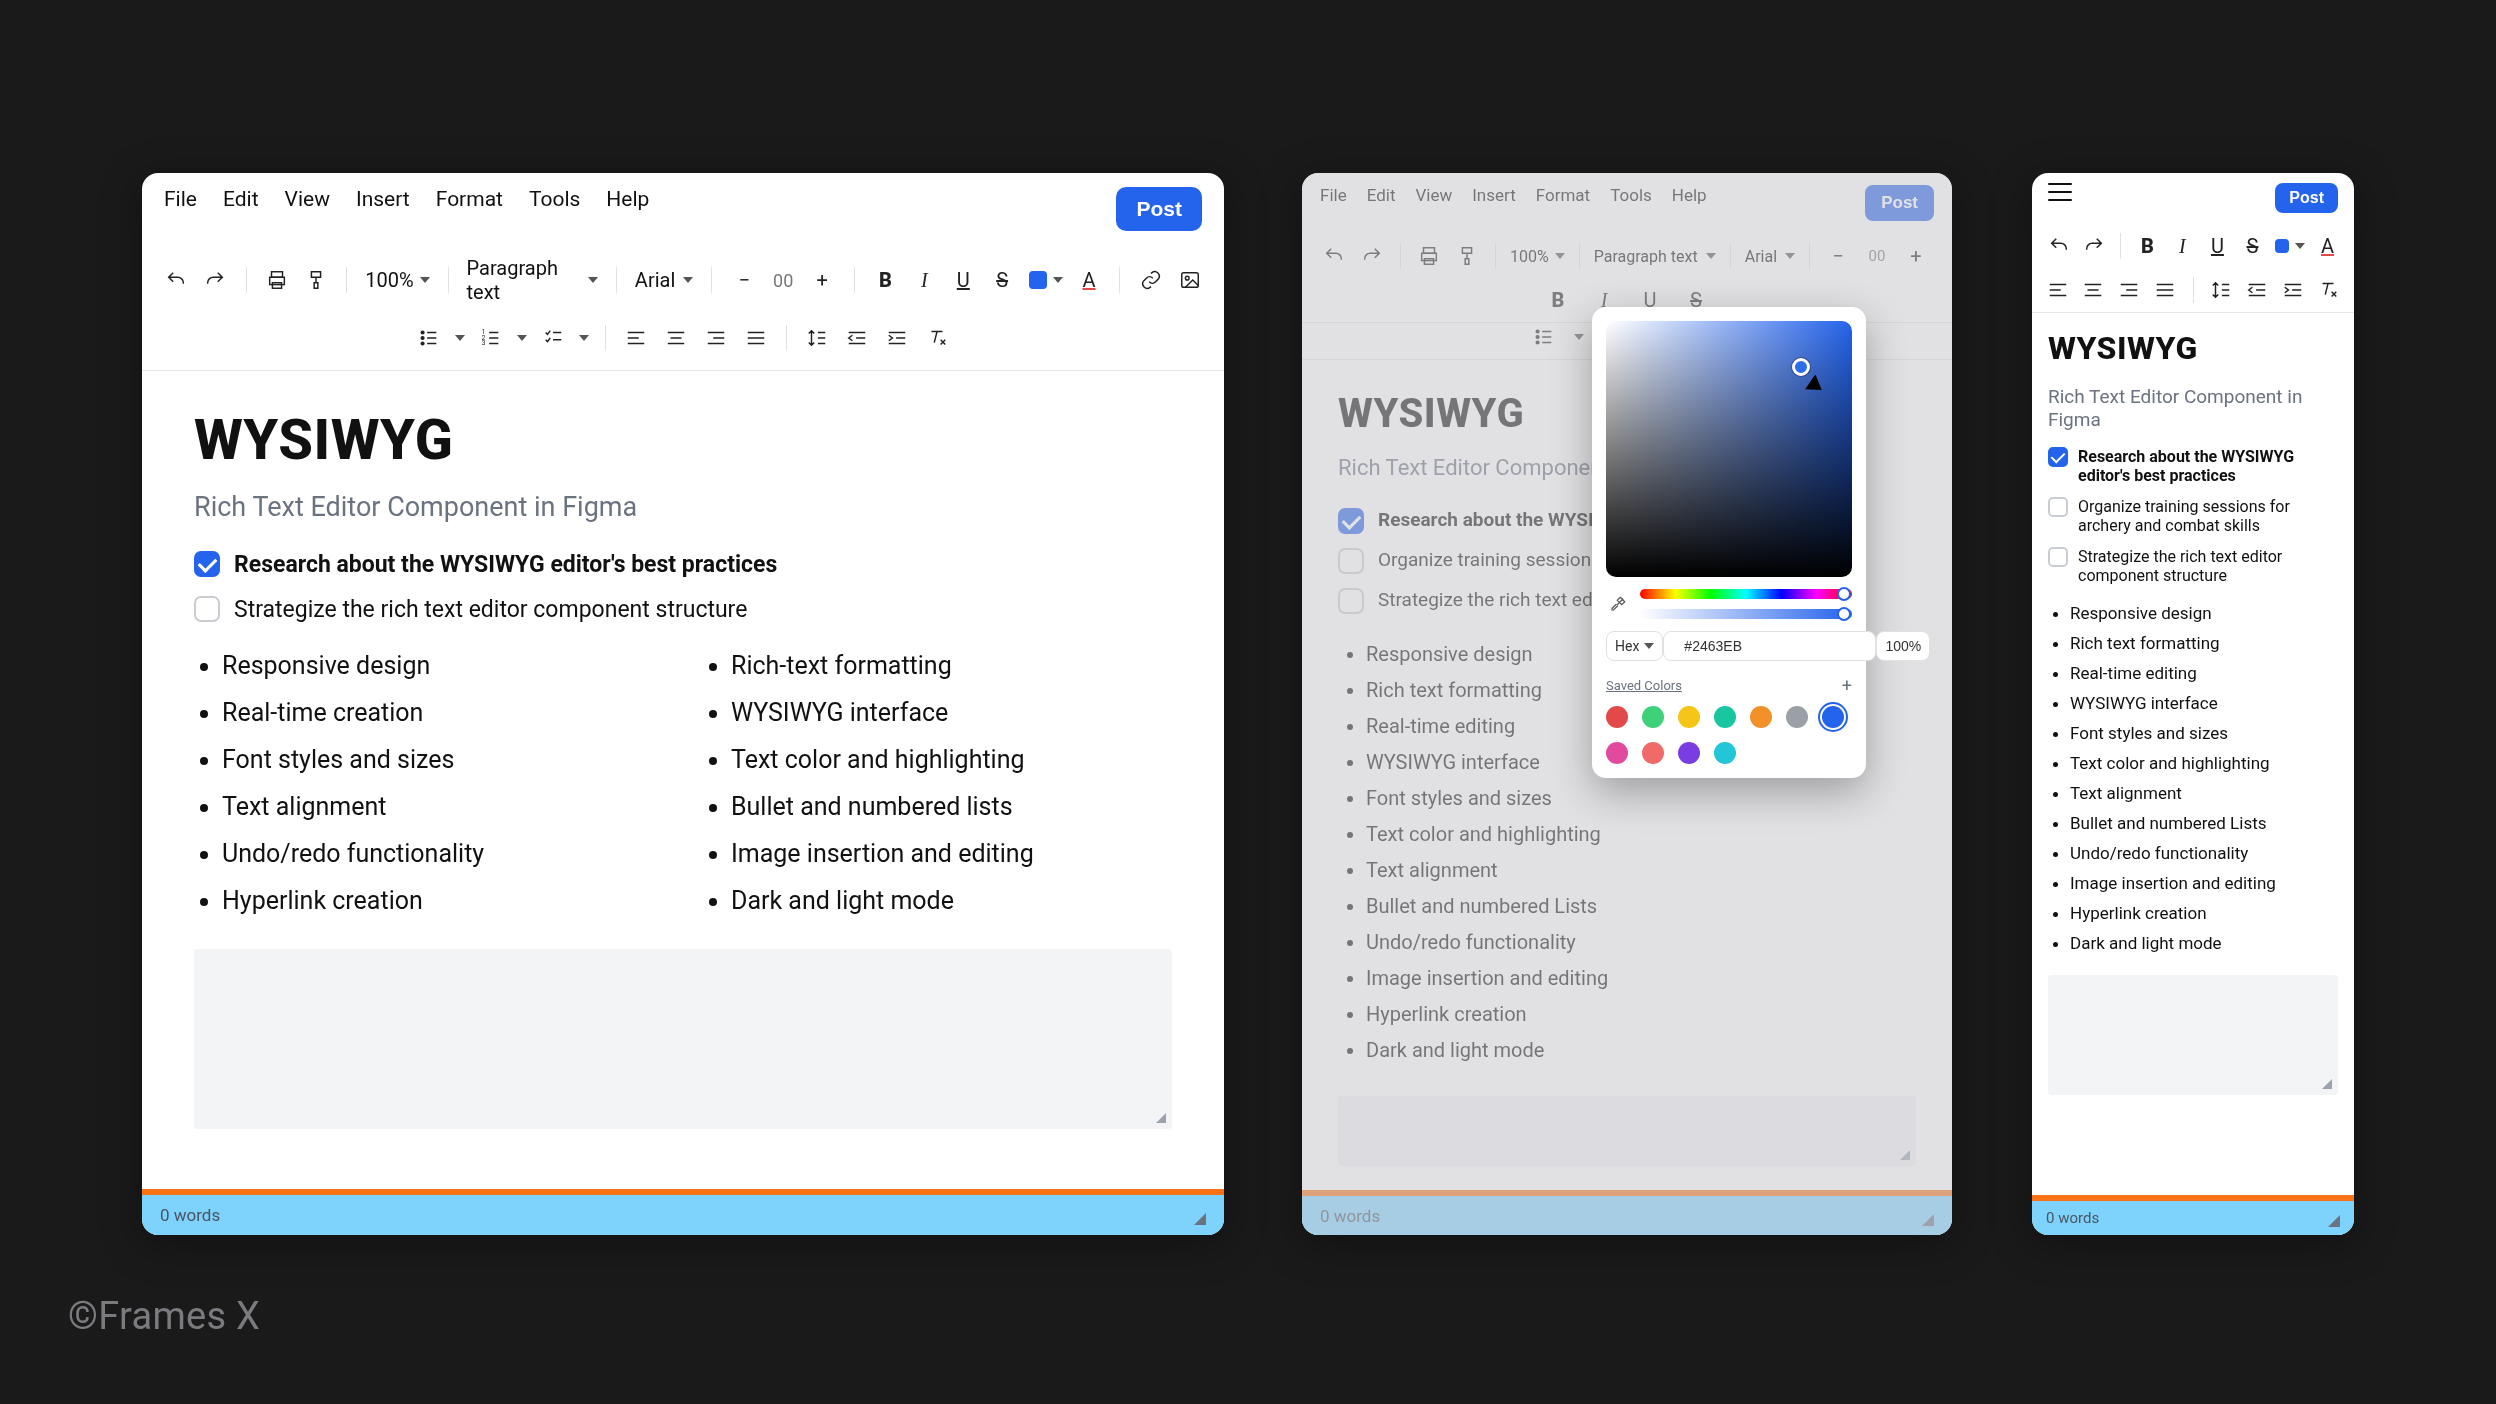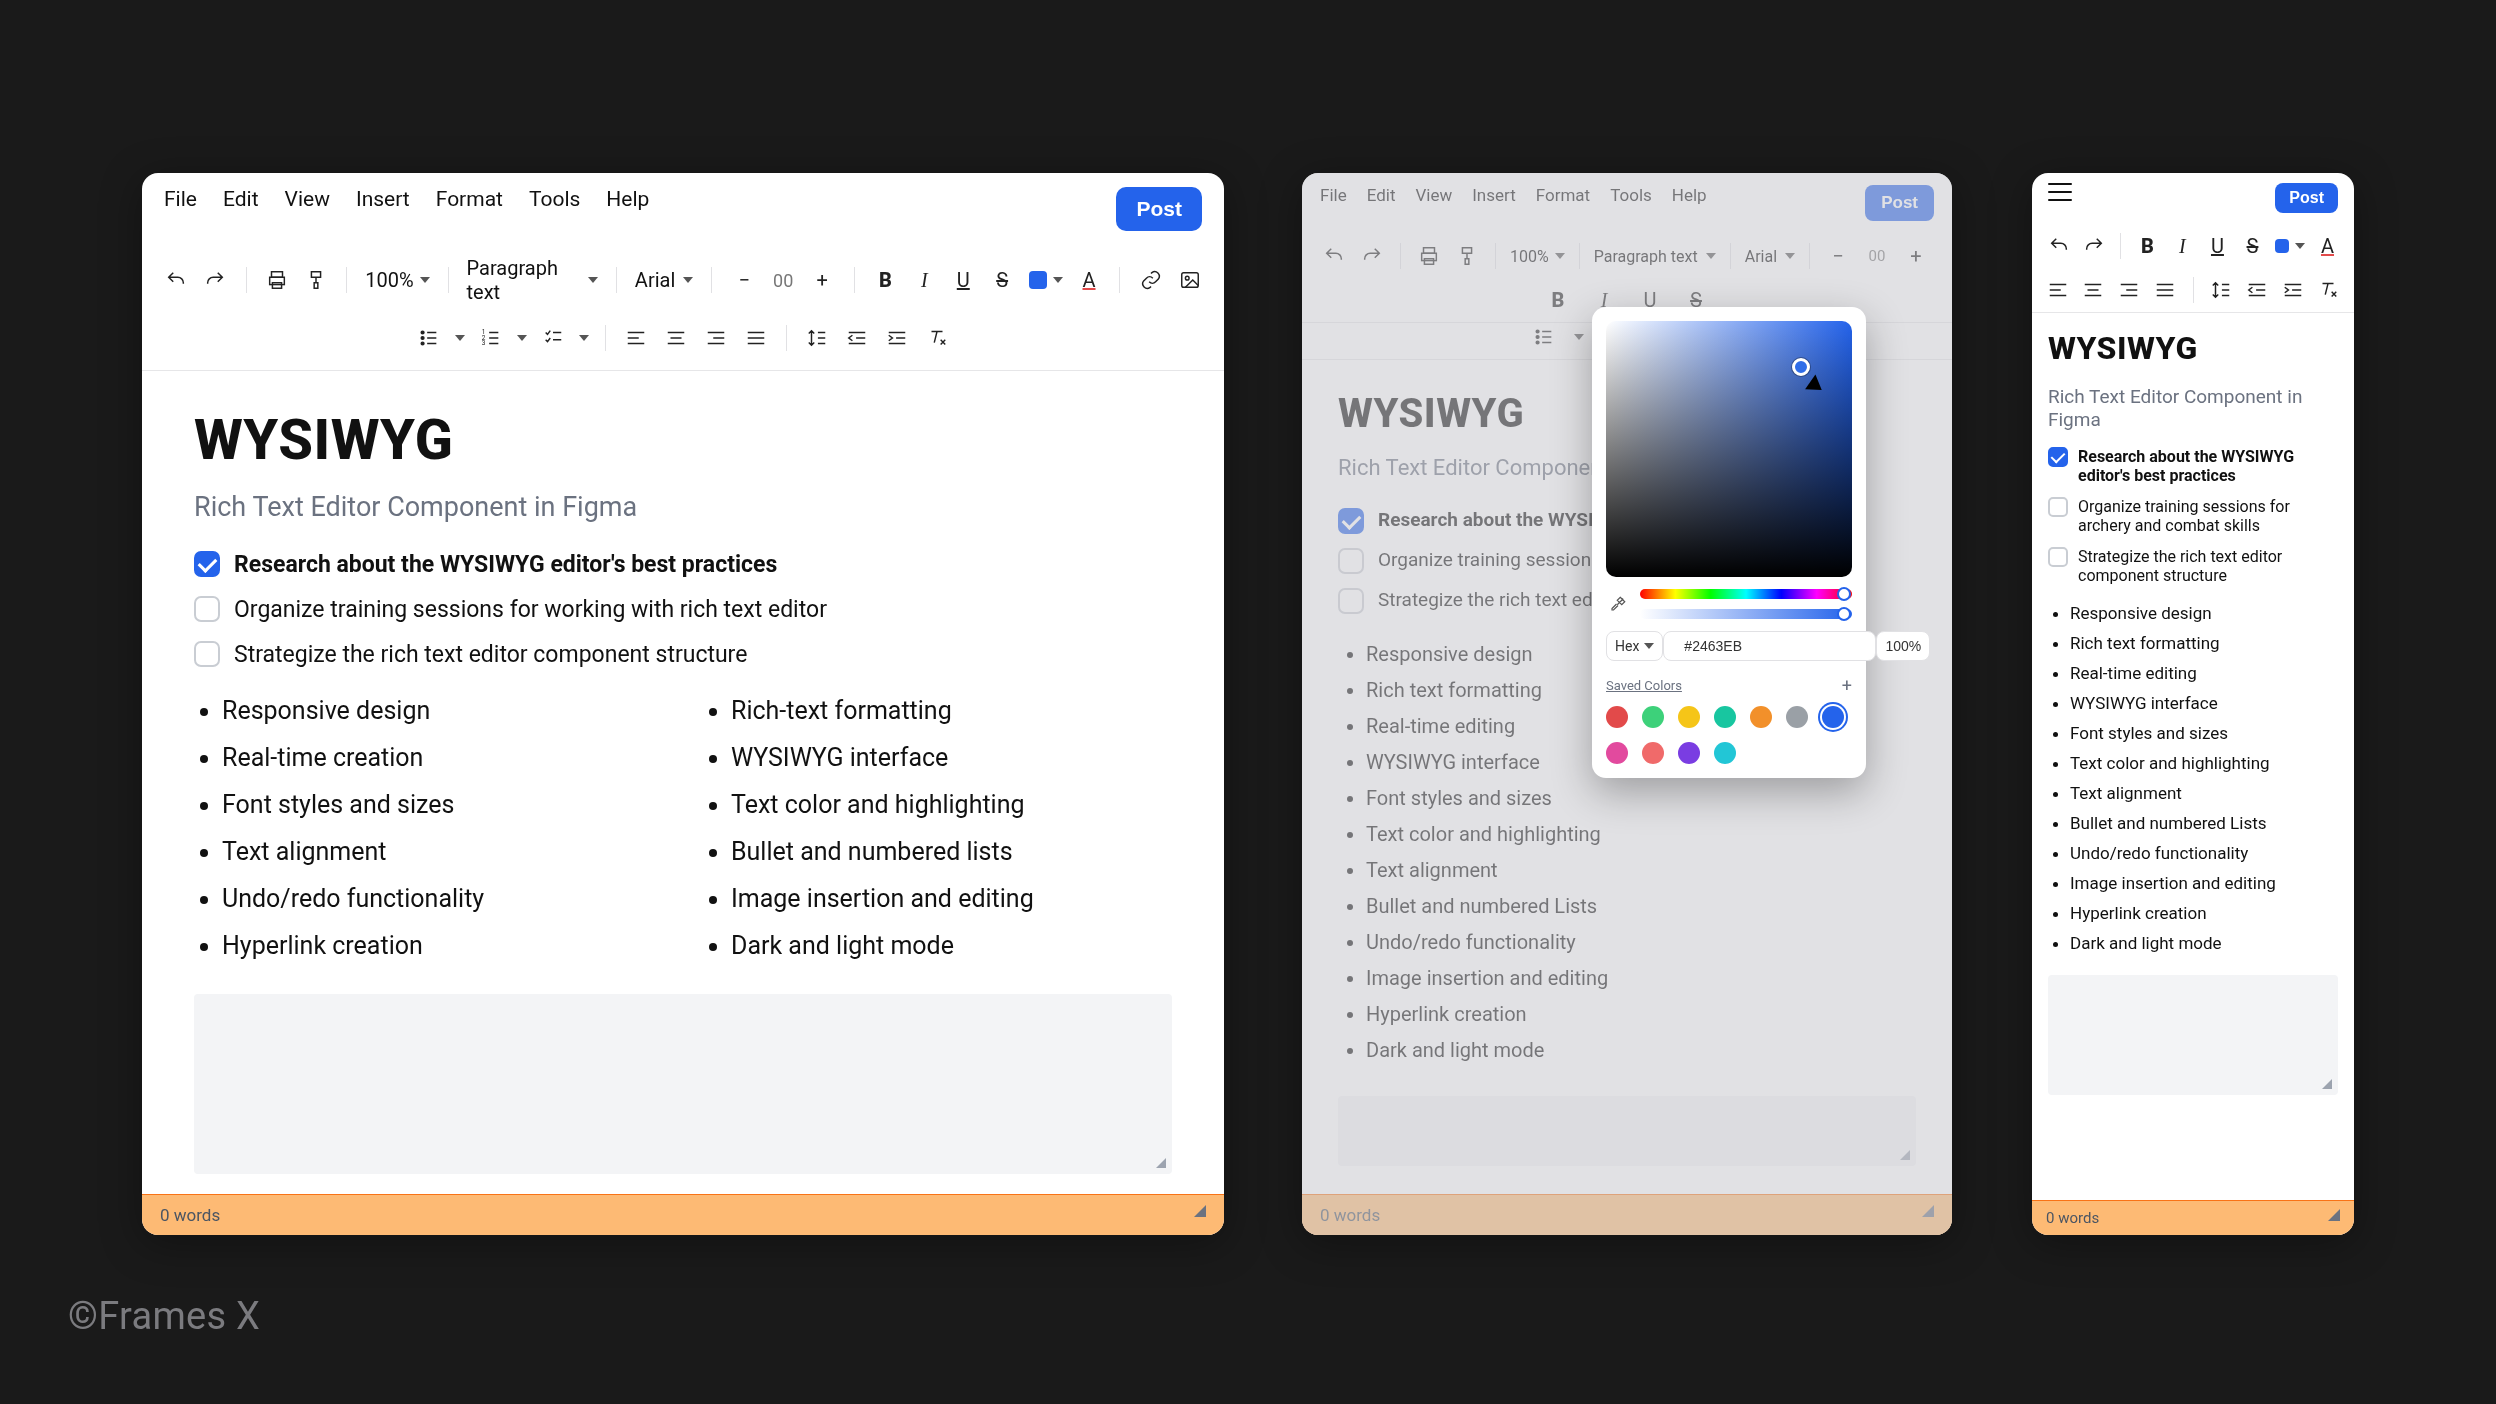--- a/index.html
+++ b/index.html
@@ -124,23 +124,23 @@
   .win-sm ul.bullets { font-size: 17px; gap: 10px; padding-left: 22px; }
 
   .embed-box {
     margin-top: 34px; height: 180px; background:#f3f4f6; border-radius:4px; position:relative;
   }
   .win-sm .embed-box { height: 120px; margin-top: 22px; }
   .embed-box::after { content:""; position:absolute; right:6px; bottom:6px; width:0;height:0;
     border-left:10px solid transparent; border-bottom:10px solid #9ca3af; }
 
   .statusbar {
-    display:flex; align-items:flex-start; justify-content:space-between;
-    padding: 10px 18px; font-size:17px; color:#4b5563; border-top:1px solid #f97316;
-    background:#fdba74;
+    display:flex; align-items:flex-end; justify-content:space-between;
+    padding: 10px 18px; font-size:17px; color:#4b5563; border-top:6px solid #f97316;
+    background:#7dd3fc;
   }
   .win-sm .statusbar { font-size: 15px; padding: 8px 14px; }
   .resize-handle { width:0;height:0;border-left:12px solid transparent;border-bottom:12px solid #6b7280; }
 
   
   .dim { position:absolute; inset:0; background:rgba(200,200,205,0.55); pointer-events:none; }
 
   
   .popover {
     position:absolute; left:290px; top:134px; width:274px;
@@ -357,24 +357,20 @@
         </span>
     </div>
 
     <div class="content">
       <h1 class="title">WYSIWYG</h1>
       <p class="subtitle">Rich Text Editor Component in Figma</p>
       <div class="checklist" id="checklist-lg">
           <div class="check-item">
             <span class="checkbox checked"></span>
             <span class="lbl bold">Research about the WYSIWYG editor's best practices</span>
-          </div>
-          <div class="check-item">
-            <span class="checkbox"></span>
-            <span class="lbl">Organize training sessions for working with rich text editor</span>
           </div>
           <div class="check-item">
             <span class="checkbox"></span>
             <span class="lbl">Strategize the rich text editor component structure</span>
           </div>
         </div>
       <div class="two-col">
         <ul class="bullets" id="bullets-lg-left">
             <li>Responsive design</li>
             <li>Real-time creation</li>

